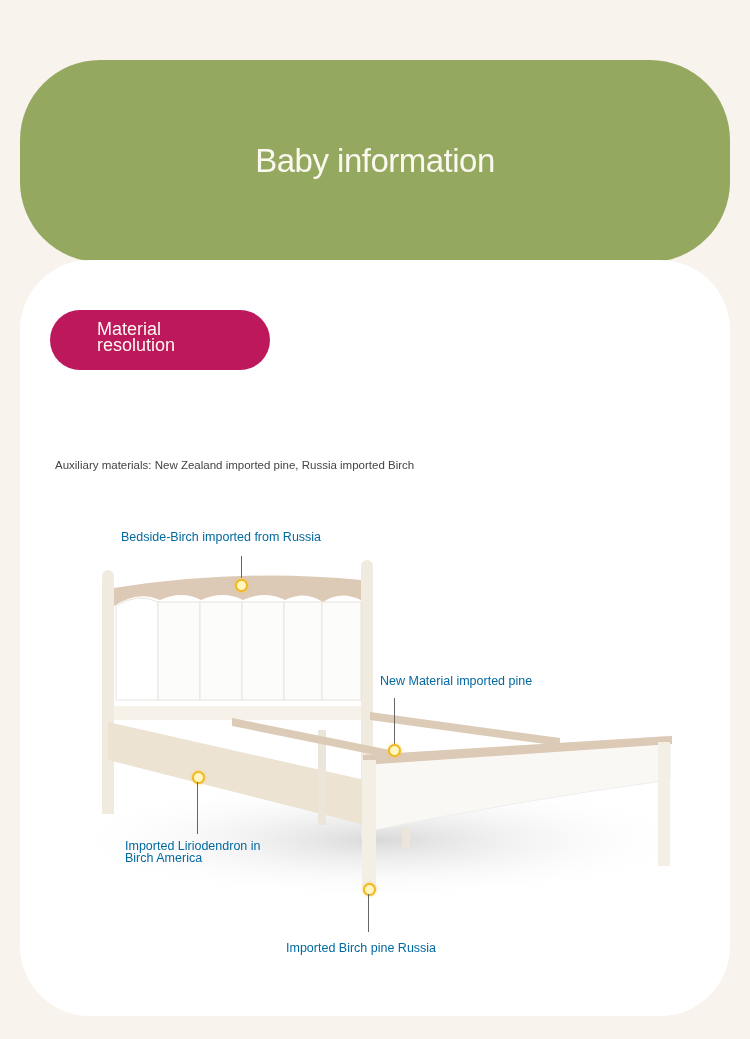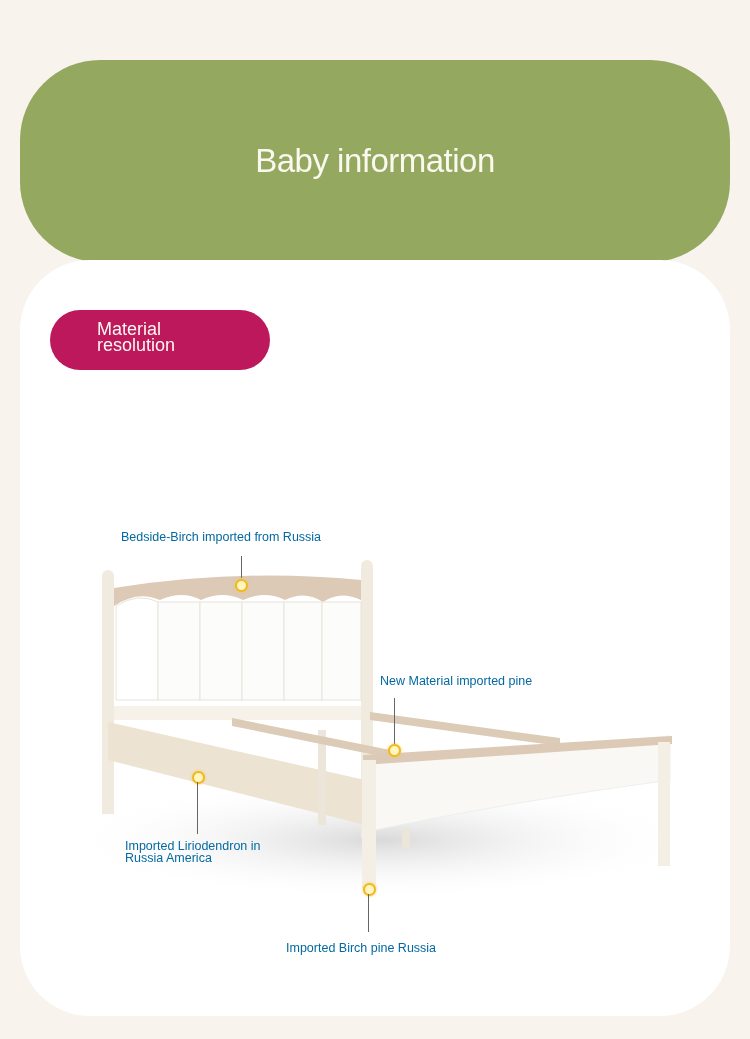--- a/index.html
+++ b/index.html
@@ -22,20 +22,21 @@
 <div class="top-bg"></div>
 
 <div class="header-pill">
   <span>Baby information</span>
 </div>
 
 <div class="card">
   <div class="mat-pill">
     <span>Material resolution</span>
   </div>
+  <div class="txt" style="left:35px;top:199px;white-space:nowrap;">Auxiliary materials: New Zealand imported pine, Russia imported Birch</div>
 
   <svg width="710" height="756">
     <defs>
       <radialGradient id="sh" cx="50%" cy="50%" r="50%">
         <stop offset="0%" stop-color="#d9d9d9"></stop>
         <stop offset="100%" stop-color="#ffffff" stop-opacity="0"></stop>
       </radialGradient>
     </defs>
     <ellipse cx="360" cy="580" rx="320" ry="60" fill="url(#sh)"></ellipse>
 
@@ -70,18 +71,18 @@
   <div class="lbl" style="left:101px;top:271px;">Bedside-Birch imported from Russia</div>
   <div class="line" style="left:221px;top:296px;height:22px;"></div>
   <div class="dot" style="left:215px;top:319px;"></div>
 
   <div class="lbl" style="left:360px;top:415px;">New Material imported pine</div>
   <div class="line" style="left:374px;top:438px;height:46px;"></div>
   <div class="dot" style="left:368px;top:484px;"></div>
 
   <div class="dot" style="left:172px;top:511px;"></div>
   <div class="line" style="left:177px;top:522px;height:52px;"></div>
-  <div class="lbl" style="left:105px;top:580px;width:140px;white-space:normal;">Imported Liriodendron in Russia America</div>
+  <div class="lbl" style="left:105px;top:580px;width:140px;white-space:normal;">Imported Liriodendron in Birch America</div>
 
   <div class="dot" style="left:343px;top:623px;"></div>
   <div class="line" style="left:348px;top:634px;height:38px;"></div>
   <div class="lbl" style="left:266px;top:682px;">Imported Birch pine Russia</div>
 </div>
 
 </body></html>

